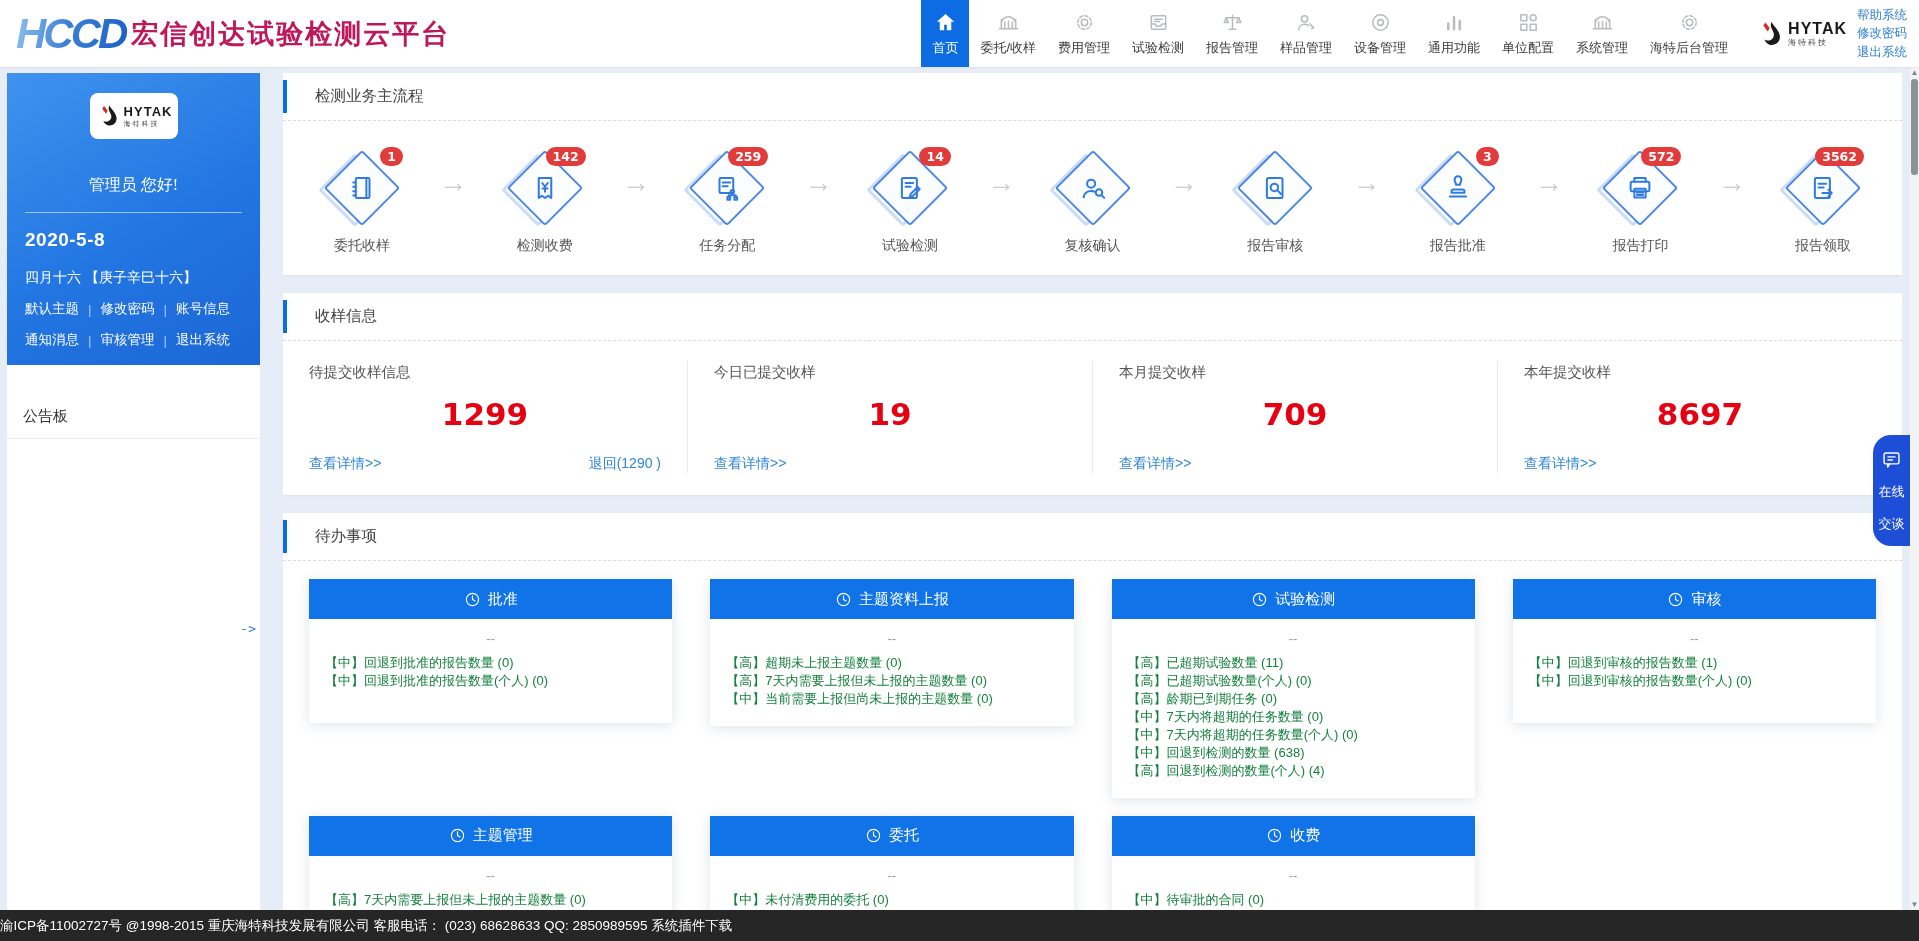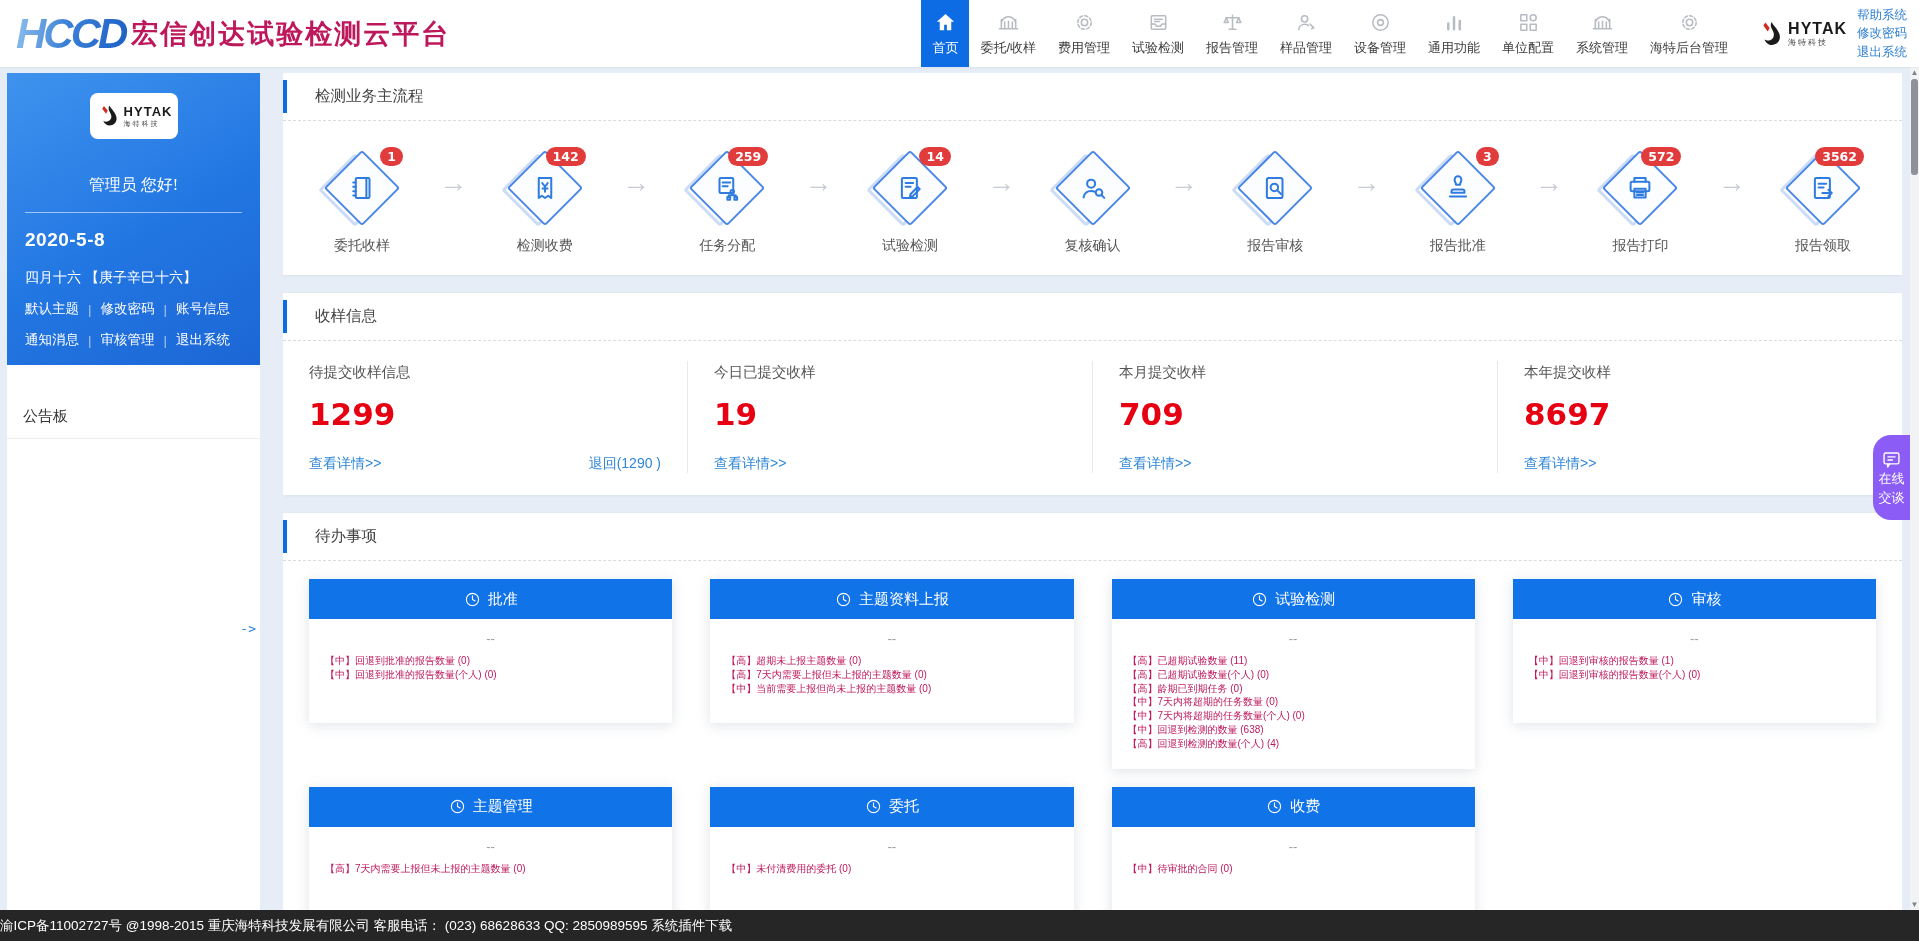--- a/index.html
+++ b/index.html
@@ -79,44 +79,44 @@
            z-index:2; font-family:"DejaVu Sans",sans-serif; }
   .flow-lbl { font-size:14px; color:#555; white-space:nowrap; }
   .flow-arrow { flex:1 1 auto; text-align:center; color:#c8ccd4; font-size:28px; margin-top:18px;
                 line-height:1; }
 
   
   .stats { display:flex; padding:20px 0 22px; }
   .stat { flex:1; padding:2px 26px 0; display:flex; flex-direction:column; min-height:112px; }
   .stat + .stat { border-left:1px solid #e6e9ee; }
   .stat-lbl { font-size:14.5px; color:#555; }
-  .stat-val { color:#e60012; font-size:31px; font-weight:bold; margin:14px 0 auto;
+  .stat-val { text-align:center; color:#e60012; font-size:31px; font-weight:bold; margin:14px 0 auto;
               font-family:"DejaVu Sans",sans-serif; }
   .stat-links { display:flex; justify-content:space-between; font-size:14px; color:#2e86d8; margin-top:14px; }
   .stat-links span { cursor:pointer; }
 
   
   .cards { display:grid; grid-template-columns:repeat(4,1fr); gap:18px 38px; align-items:start;
            padding:18px 26px 26px; }
   .card { background:#fff; box-shadow:0 2px 12px rgba(110,125,150,.22); cursor:pointer; }
   .card-hd { height:40px; background:#1173e8; color:#fff; display:flex; align-items:center;
              justify-content:center; gap:7px; font-size:15px; }
   .card-hd .icn svg { width:17px; height:17px; display:block; }
   .card-bd { padding:8px 16px 18px; min-height:104px; }
   .dash { text-align:center; color:#9a9a9a; margin:4px 0 8px; font-size:13px; }
-  .todo-item { font-size:10px; color:#be185d; line-height:1.38; }
+  .todo-item { font-size:13px; color:#15803d; line-height:1.38; }
 
   
   .ftr { position:absolute; left:0; right:0; bottom:0; height:31px; background:#262626; color:#fff;
          display:flex; align-items:center; justify-content:flex-start; font-size:13.5px; z-index:6; }
 
   
-  .chat { position:absolute; right:9px; top:435px; width:37px; background:#8b5cf6; color:#fff;
+  .chat { position:absolute; right:9px; top:435px; width:37px; background:#1d4ed8; color:#fff;
           border-radius:18px 0 0 18px; padding:14px 0 12px; display:flex; flex-direction:column;
-          align-items:center; gap:0; cursor:pointer; z-index:7; }
+          align-items:center; gap:13px; cursor:pointer; z-index:7; }
   .chat .icn svg { width:21px; height:21px; display:block; }
   .chat-line { font-size:13px; line-height:1.45; }
 
   
   .sbar { position:absolute; right:0; top:67px; bottom:31px; width:9px; background:#f2f3f5; z-index:4; }
   .sbar-thumb { position:absolute; top:12px; left:1px; right:1px; height:96px; background:#8d9298;
                 border-radius:3px; }
   .sbar-up,.sbar-dn { position:absolute; left:0; right:0; text-align:center; color:#7e838a; font-size:8px; }
   .sbar-up { top:1px; } .sbar-dn { bottom:1px; }
 </style>

